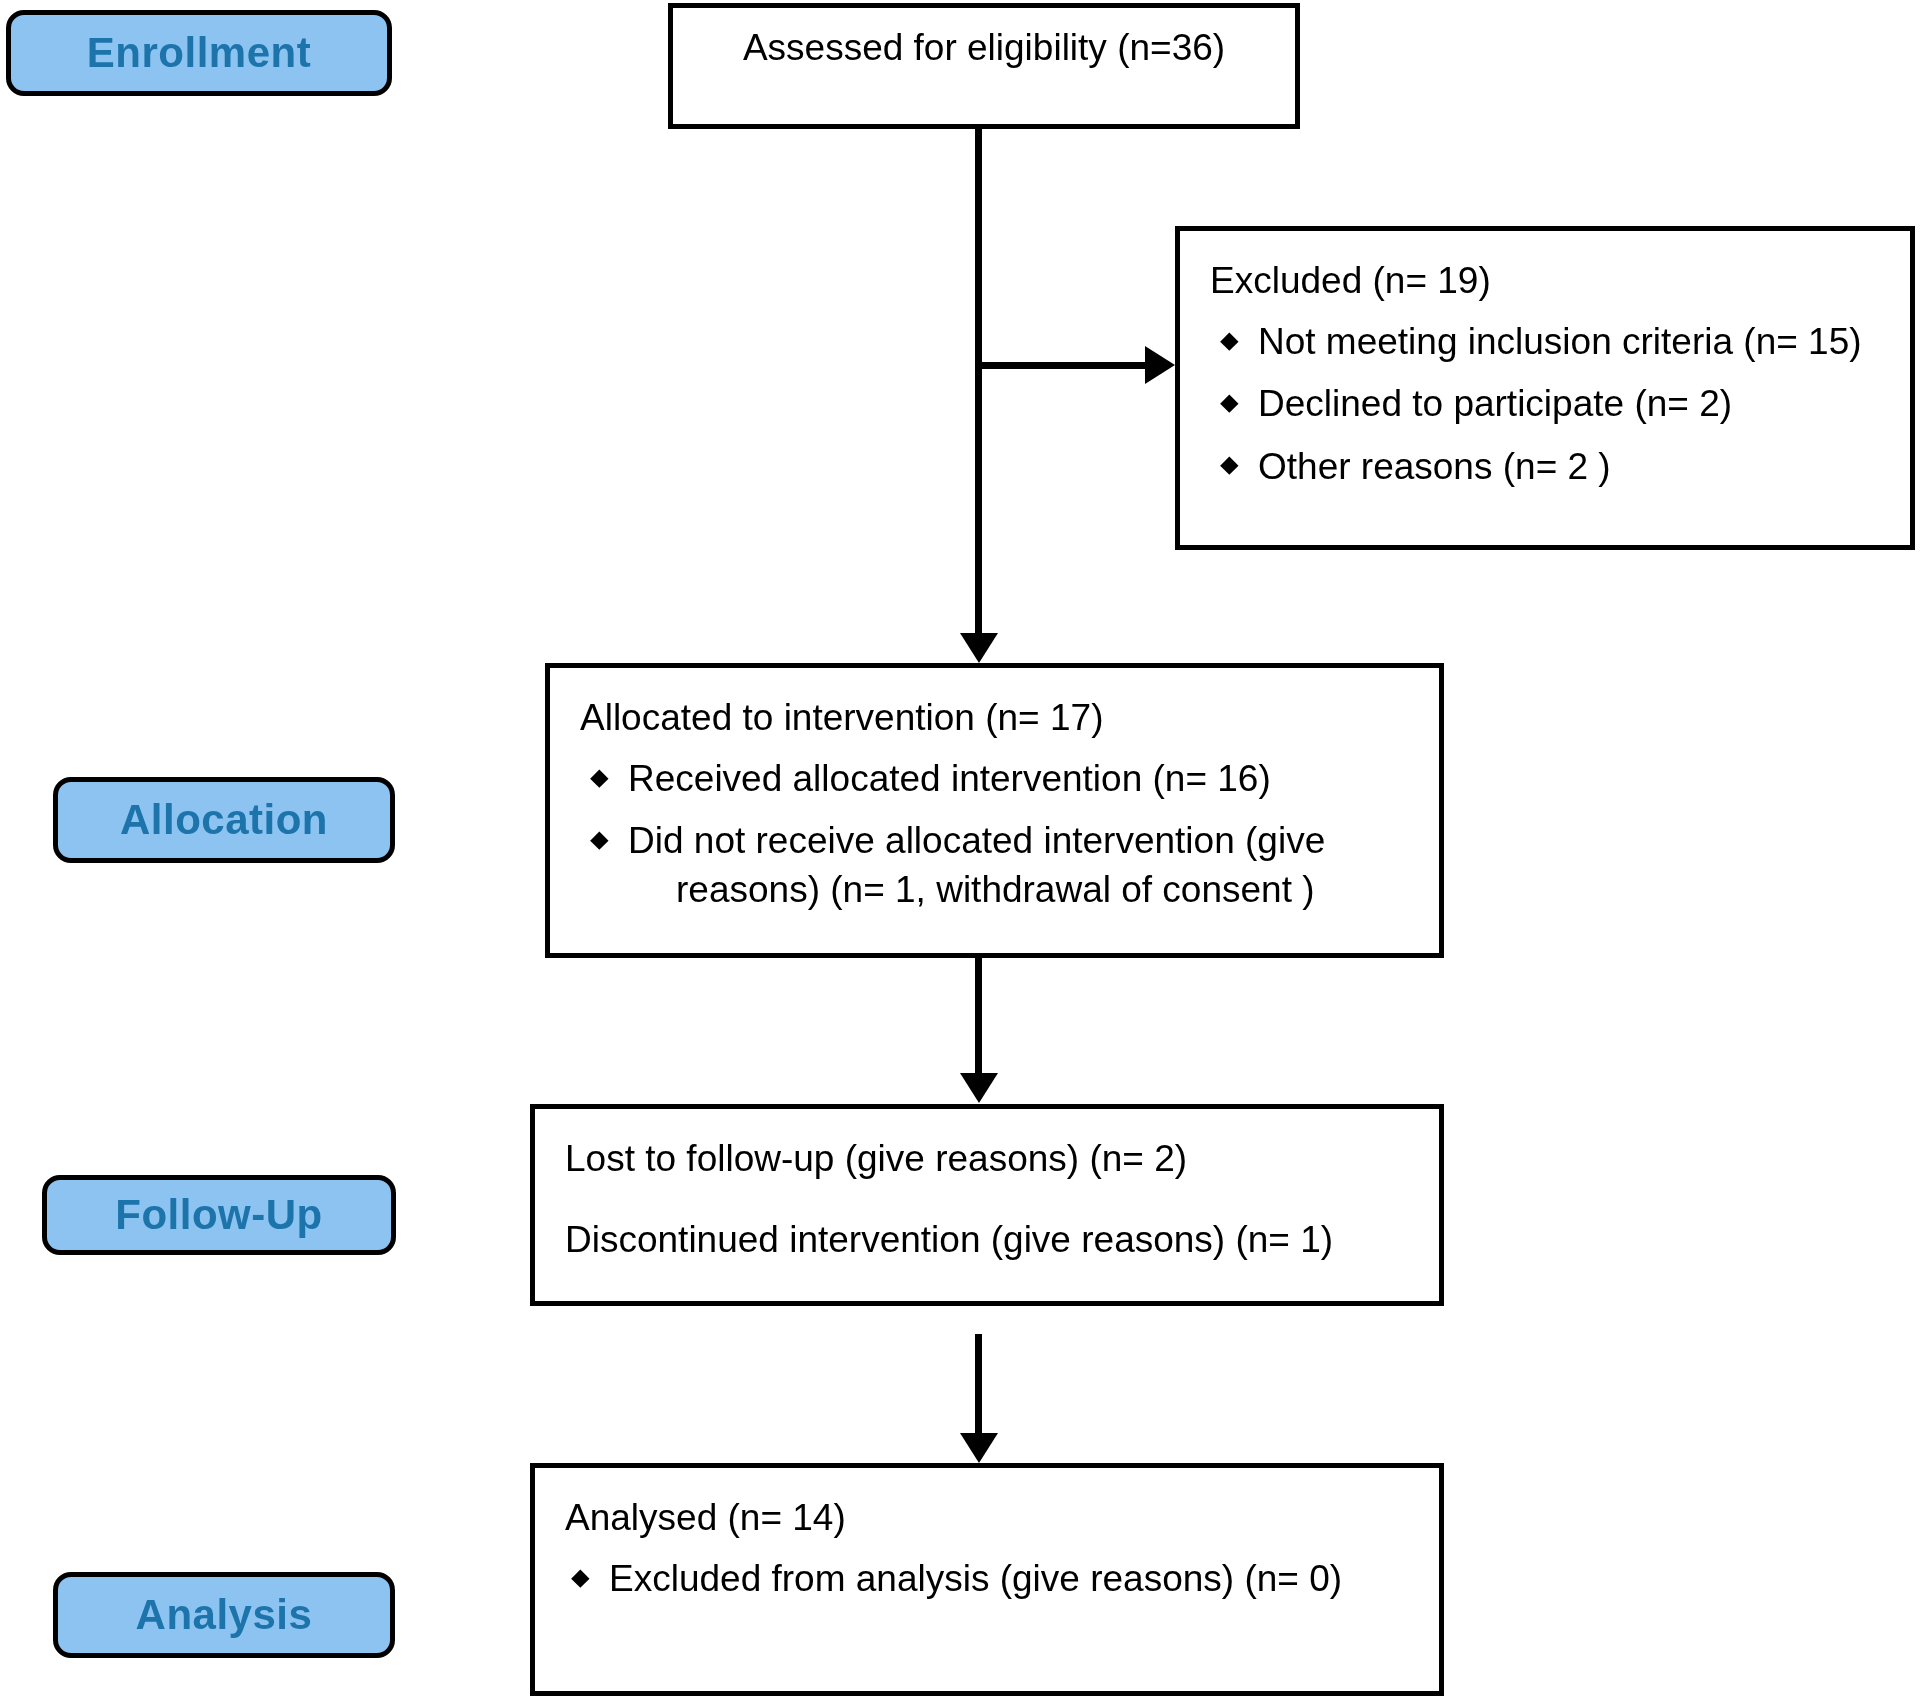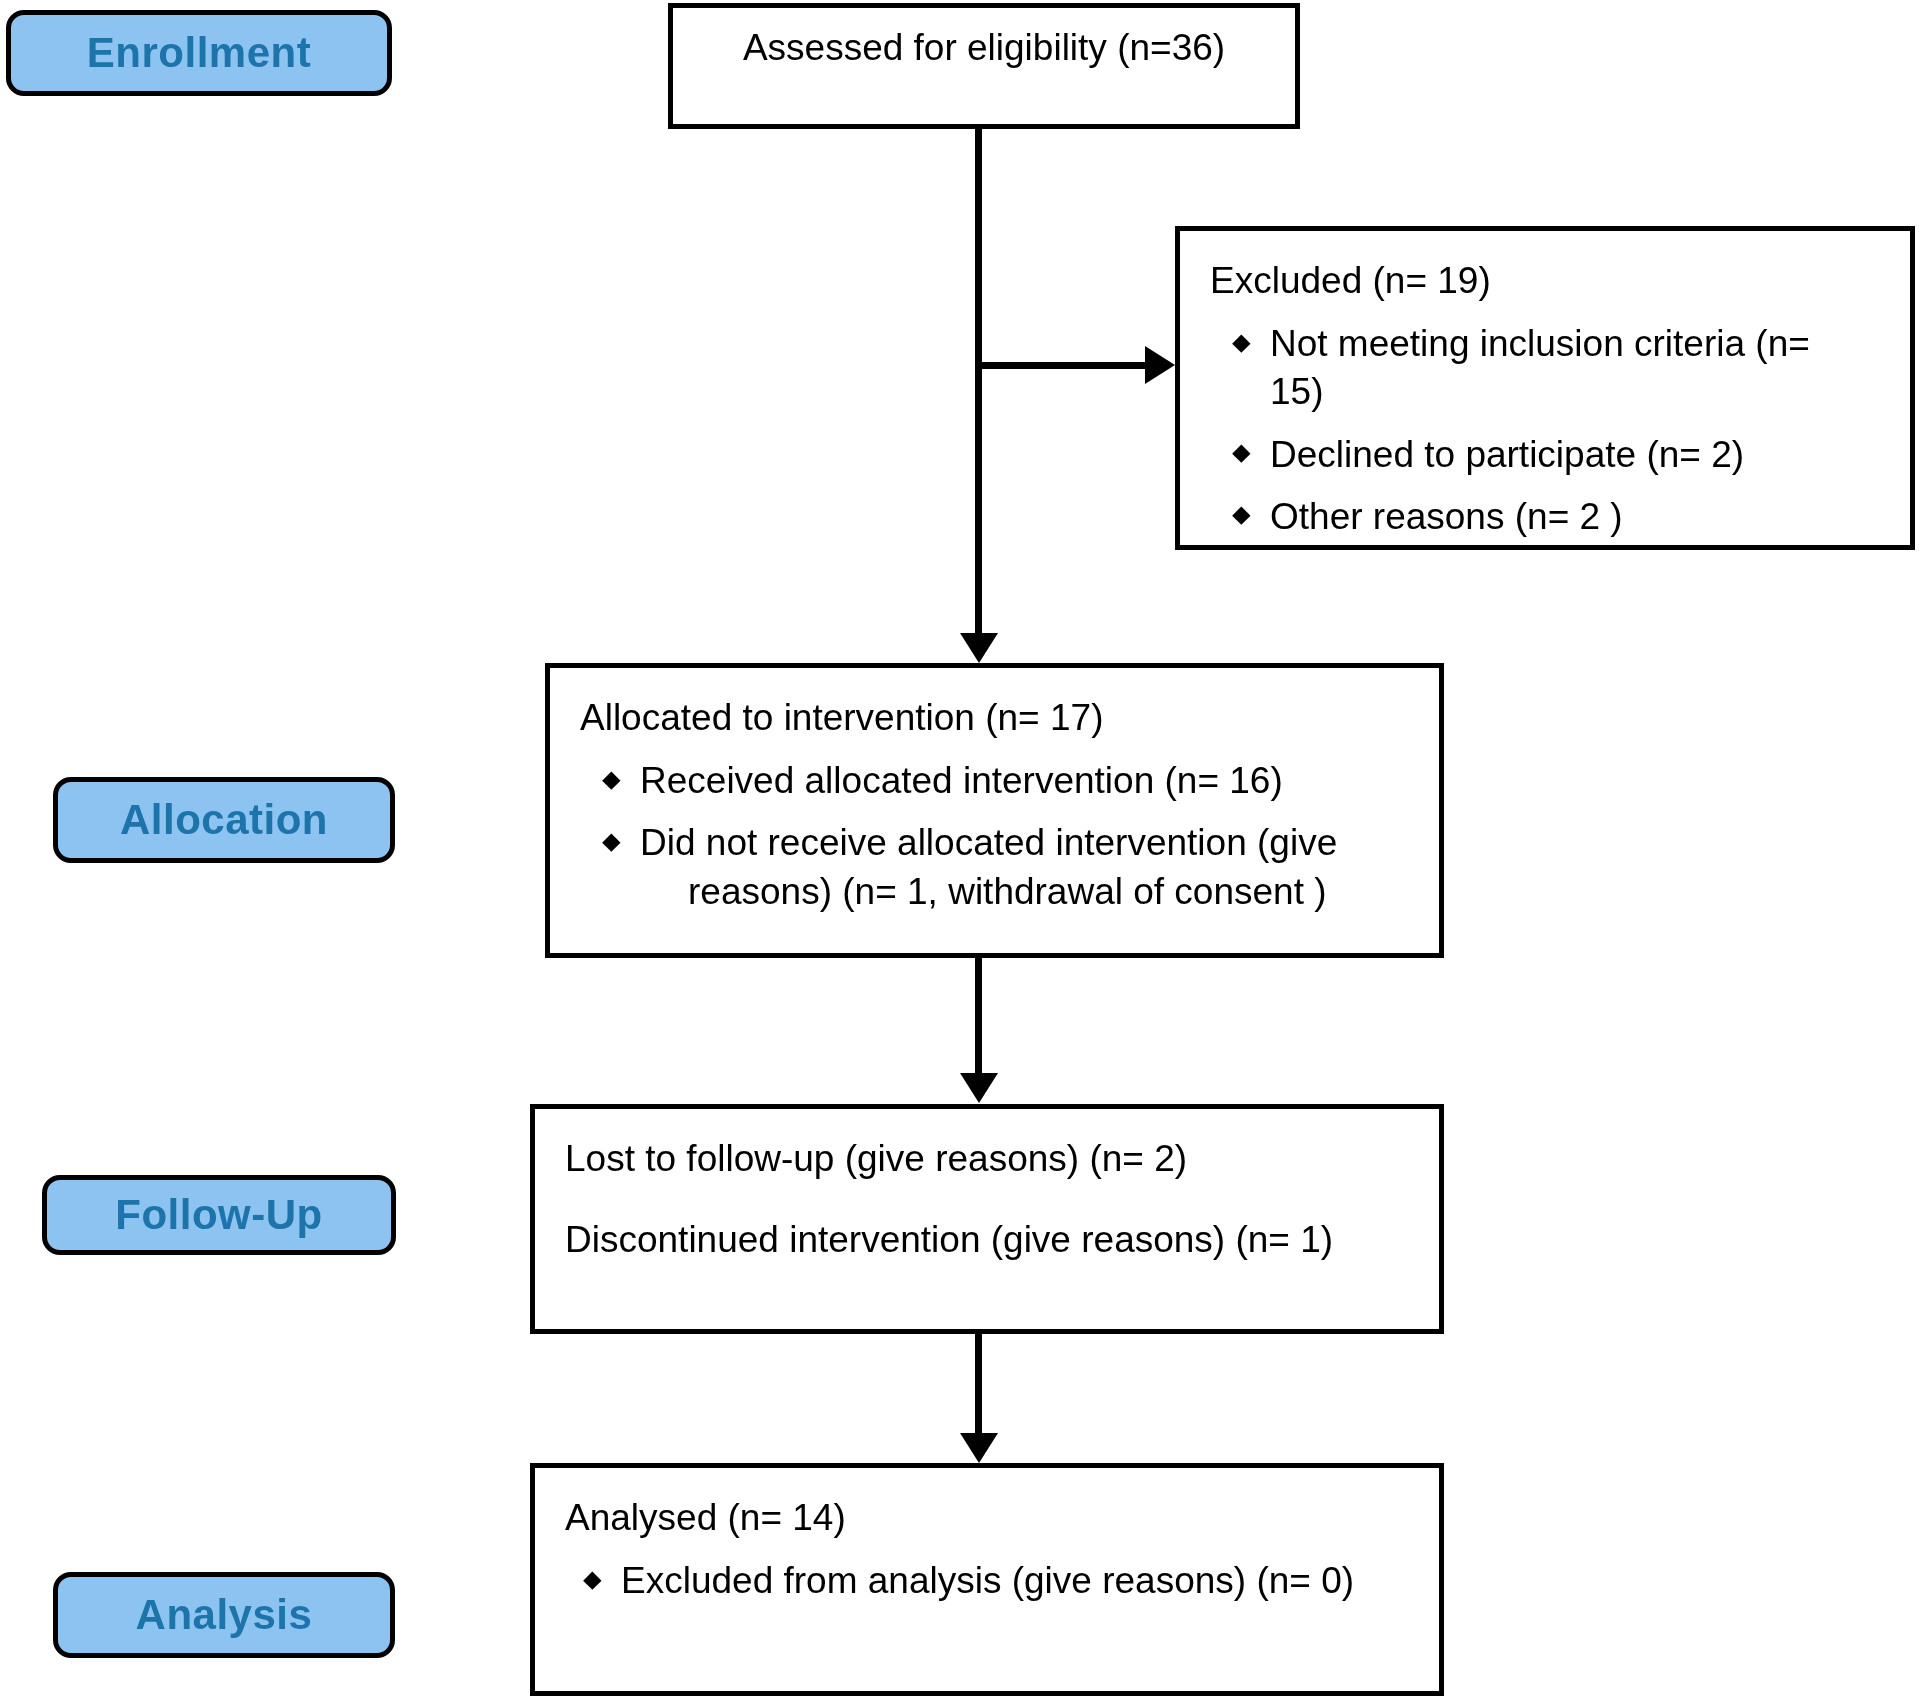--- a/index.html
+++ b/index.html
@@ -50,21 +50,21 @@
     font-size: 37px;
     line-height: 1.28;
     color: #000000;
     white-space: nowrap;
   }
   .flow-line.center {
     text-align: center;
   }
   .bullet-list {
     list-style: none;
-    margin: 16px;
+    margin: 4px;
     padding: 0;
   }
   .bullet-item {
     position: relative;
     font-size: 37px;
     line-height: 1.30;
     color: #000000;
     padding-left: 44px;
     margin-top: 14px;
   }
@@ -177,21 +177,21 @@
         <span>Received allocated intervention (n= 16)</span>
       </li>
       <li class="bullet-item">
         <span class="diamond"></span>
         <span>Did not receive allocated intervention (give</span>
         <span class="wrap2">reasons) (n= 1, withdrawal of consent )</span>
       </li>
     </ul>
   </div>
 
-  <div class="flow-box" style="left:530px; top:1104px; width:914px; height:230px;">
+  <div class="flow-box" style="left:530px; top:1104px; width:914px; height:202px;">
     <div class="flow-line">Lost to follow-up (give reasons) (n= 2)</div>
     <div class="spacer-line"></div>
     <div class="flow-line">Discontinued intervention (give reasons) (n= 1)</div>
   </div>
 
   <div class="flow-box" style="left:530px; top:1463px; width:914px; height:233px;">
     <div class="flow-line">Analysed (n= 14)</div>
     <ul class="bullet-list">
       <li class="bullet-item" style="padding-left:40px;">
         <span class="diamond" style="left:2px;"></span>

